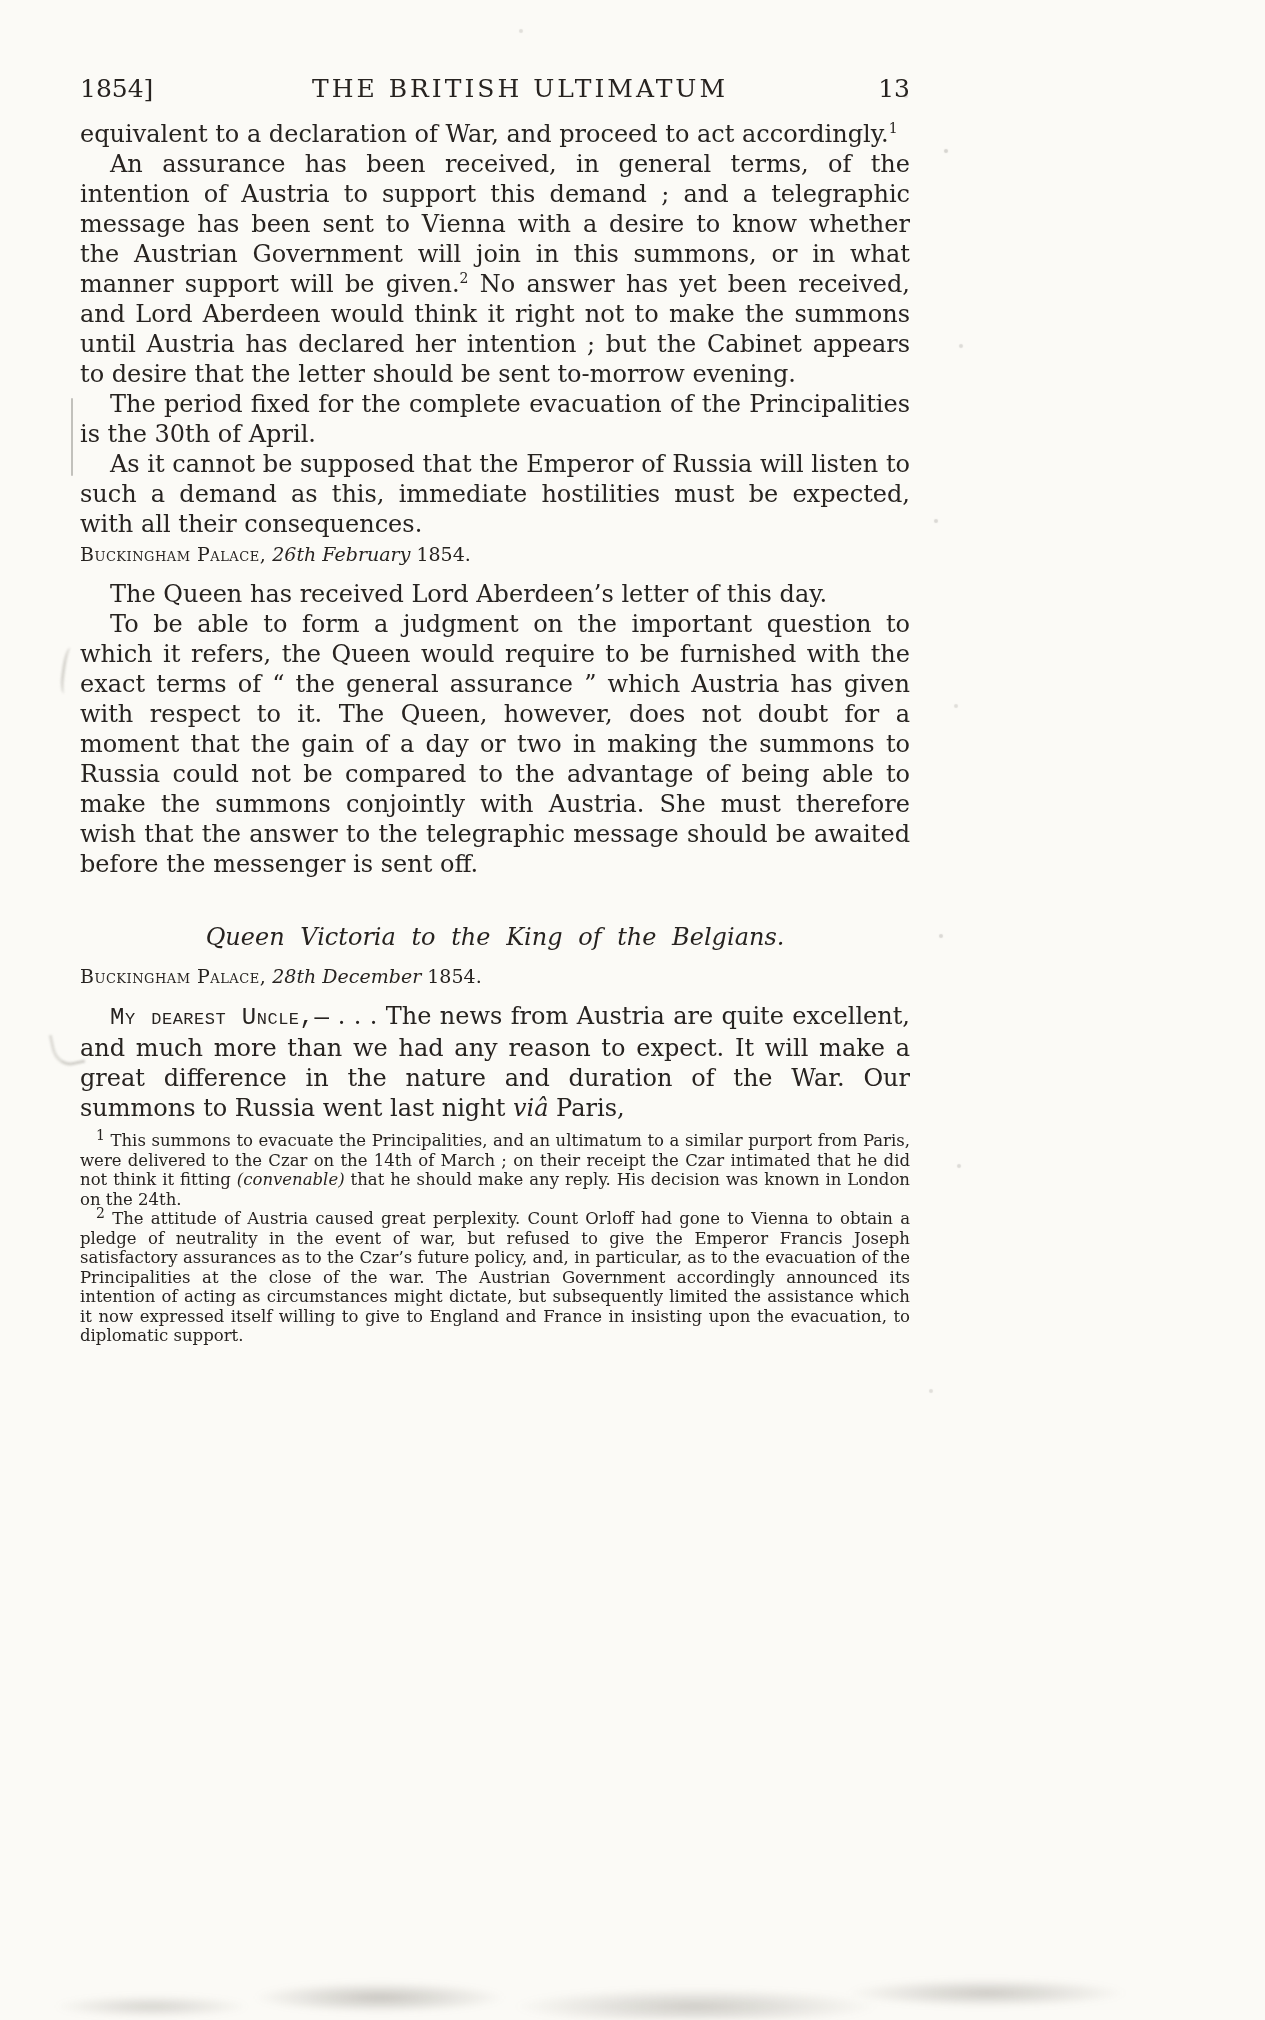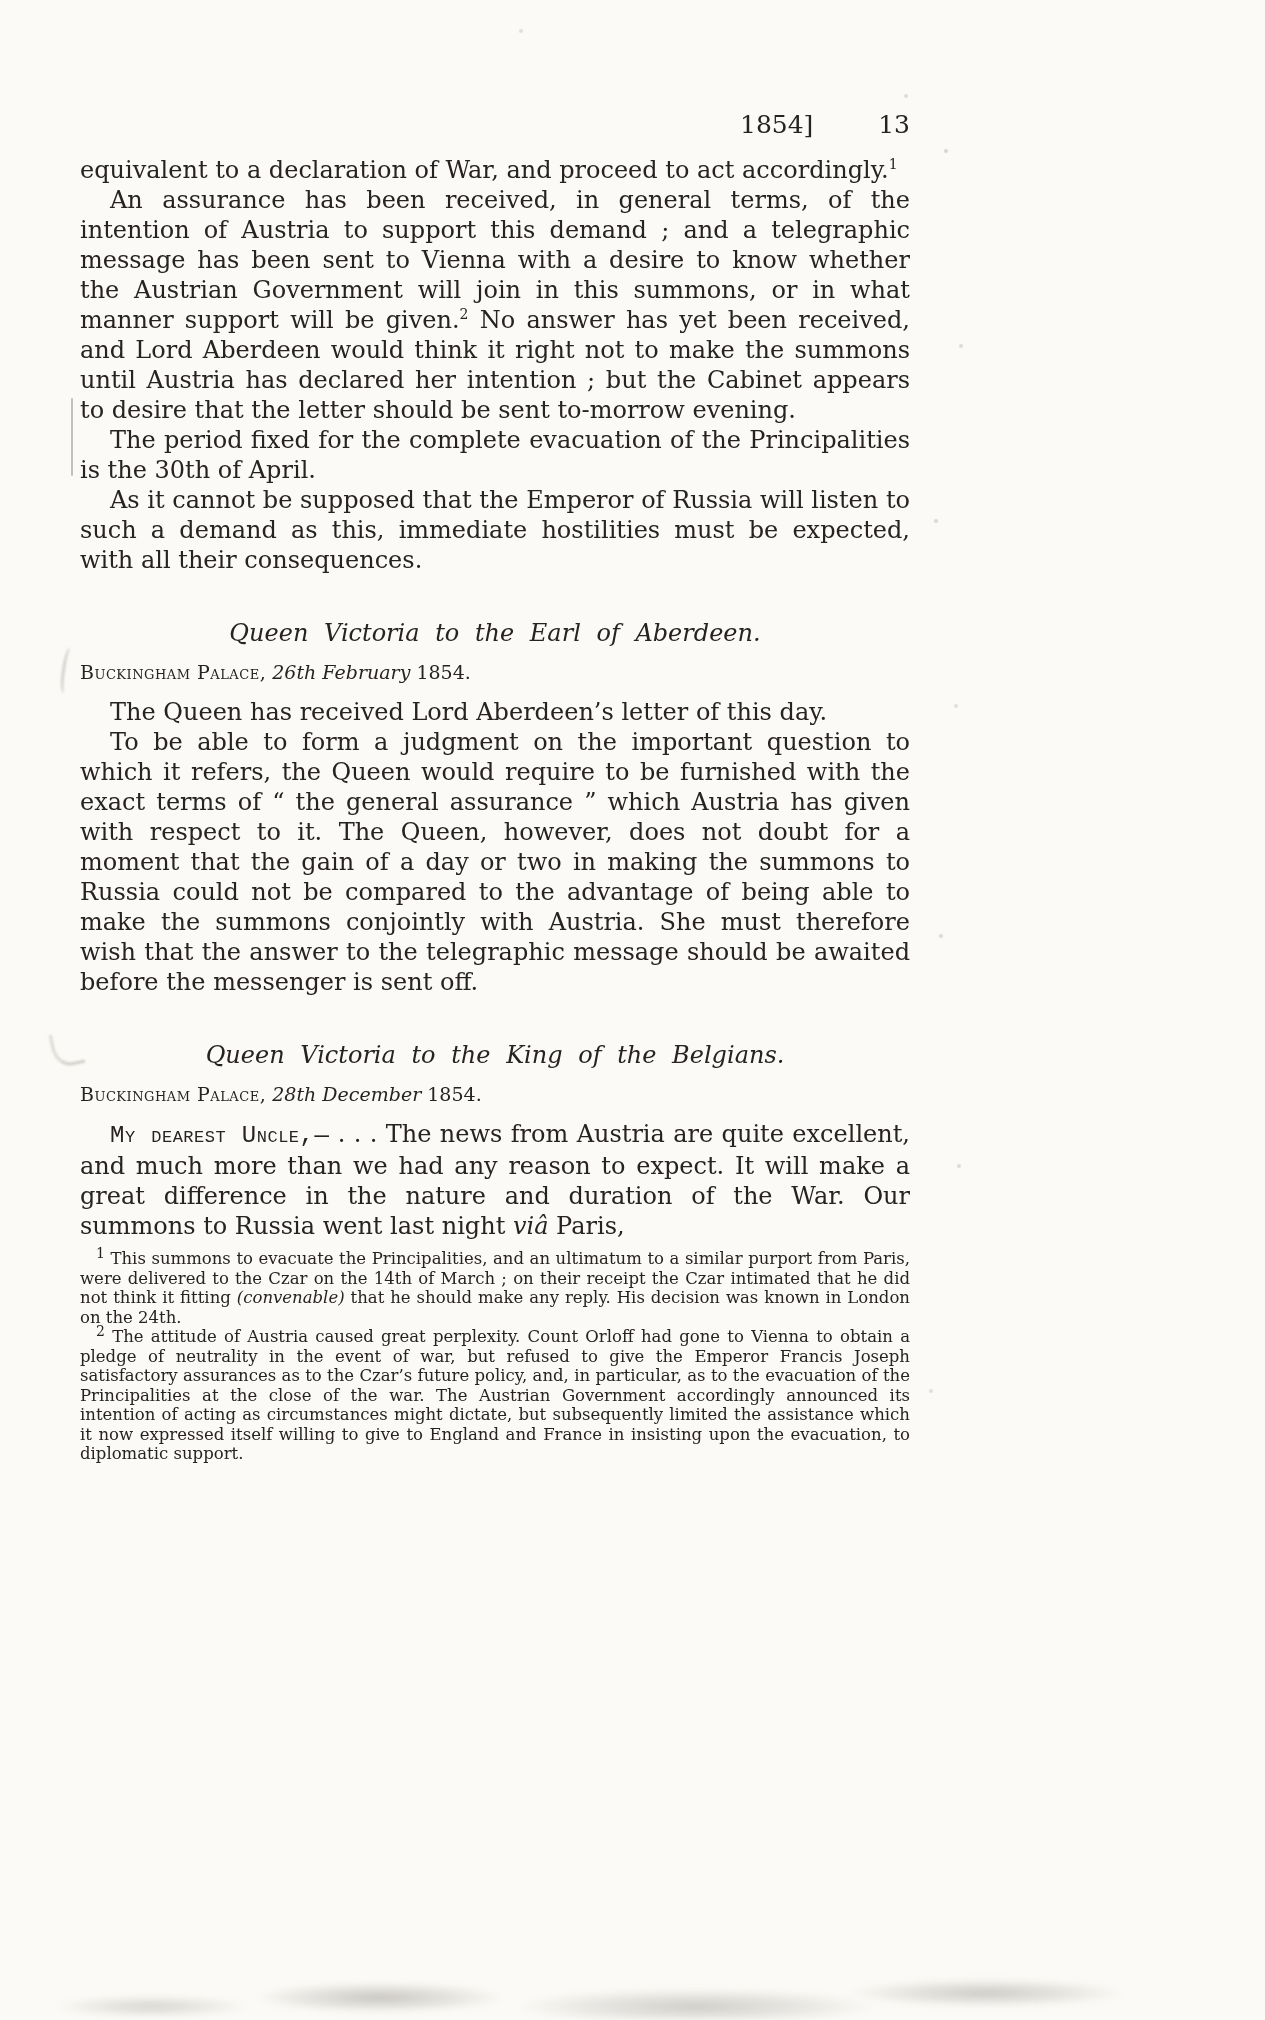--- a/index.html
+++ b/index.html
@@ -15,25 +15,24 @@
     overflow: hidden;
   }
   .content {
     position: absolute;
     left: 80px;
     top: 74px;
     width: 830px;
   }
   .page-header {
     display: flex;
-    justify-content: flex-end;
+    justify-content: flex-start;
     align-items: baseline;
     font-size: 25px;
     margin-bottom: 16px;
-    margin-top: 36px;
   }
   .hdr-year { min-width: 110px; }
   .hdr-title { letter-spacing: 3px; text-align: center; flex: 1; }
   .hdr-page { min-width: 60px; text-align: right; }
 
   .body-para {
     font-size: 24px;
     line-height: 30px;
     text-align: justify;
     text-indent: 30px;
@@ -143,35 +142,35 @@
   <div class="specks"></div>
   <div class="margin-bar"></div>
   <div class="margin-mark-1"></div>
   <div class="margin-mark-2"></div>
   <div class="bottom-noise"></div>
 
   <div class="content">
 
     <header class="page-header">
       <span class="hdr-year">1854]</span>
+      <span class="hdr-title">THE BRITISH ULTIMATUM</span>
       <span class="hdr-page">13</span>
     </header>
 
     <main>
 
       <p class="body-para no-indent"><span>equivalent to a declaration of War, and proceed to act accordingly.</span><sup class="fnref">1</sup></p>
 
       <p class="body-para"><span>An assurance has been received, in general terms, of the intention of Austria to support this demand ; and a telegraphic message has been sent to Vienna with a desire to know whether the Austrian Government will join in this summons, or in what manner support will be given.</span><sup class="fnref">2</sup><span> No answer has yet been received, and Lord Aberdeen would think it right not to make the summons until Austria has declared her intention ; but the Cabinet appears to desire that the letter should be sent to-morrow evening.</span></p>
 
       <p class="body-para">The period fixed for the complete evacuation of the Principalities is the 30th of April.</p>
 
       <p class="body-para">As it cannot be supposed that the Emperor of Russia will listen to such a demand as this, immediate hostilities must be expected, with all their consequences.</p>
 
       <section>
-        <h2 class="letter-heading">Queen Victoria to the Earl of Aberdeen.</h2>
         <p class="body-para dateline"><span class="sc">Buckingham Palace,</span> <span class="it">26th February</span> <span>1854.</span></p>
         <p class="body-para">The Queen has received Lord Aberdeen’s letter of this day.</p>
         <p class="body-para">To be able to form a judgment on the important question to which it refers, the Queen would require to be furnished with the exact terms of “ the general assurance ” which Austria has given with respect to it.  The Queen, however, does not doubt for a moment that the gain of a day or two in making the summons to Russia could not be compared to the advantage of being able to make the summons conjointly with Austria. She must therefore wish that the answer to the telegraphic message should be awaited before the messenger is sent off.</p>
       </section>
 
       <section>
         <h2 class="letter-heading">Queen Victoria to the King of the Belgians.</h2>
         <p class="body-para dateline"><span class="sc">Buckingham Palace,</span> <span class="it">28th December</span> <span>1854.</span></p>
         <p class="body-para"><span class="salutation">My dearest Uncle,—</span><span> . . . The news from Austria are quite excellent, and much more than we had any reason to expect. It will make a great difference in the nature and duration of the War.  Our summons to Russia went last night </span><span class="it">viâ</span><span> Paris,</span></p>
       </section>

